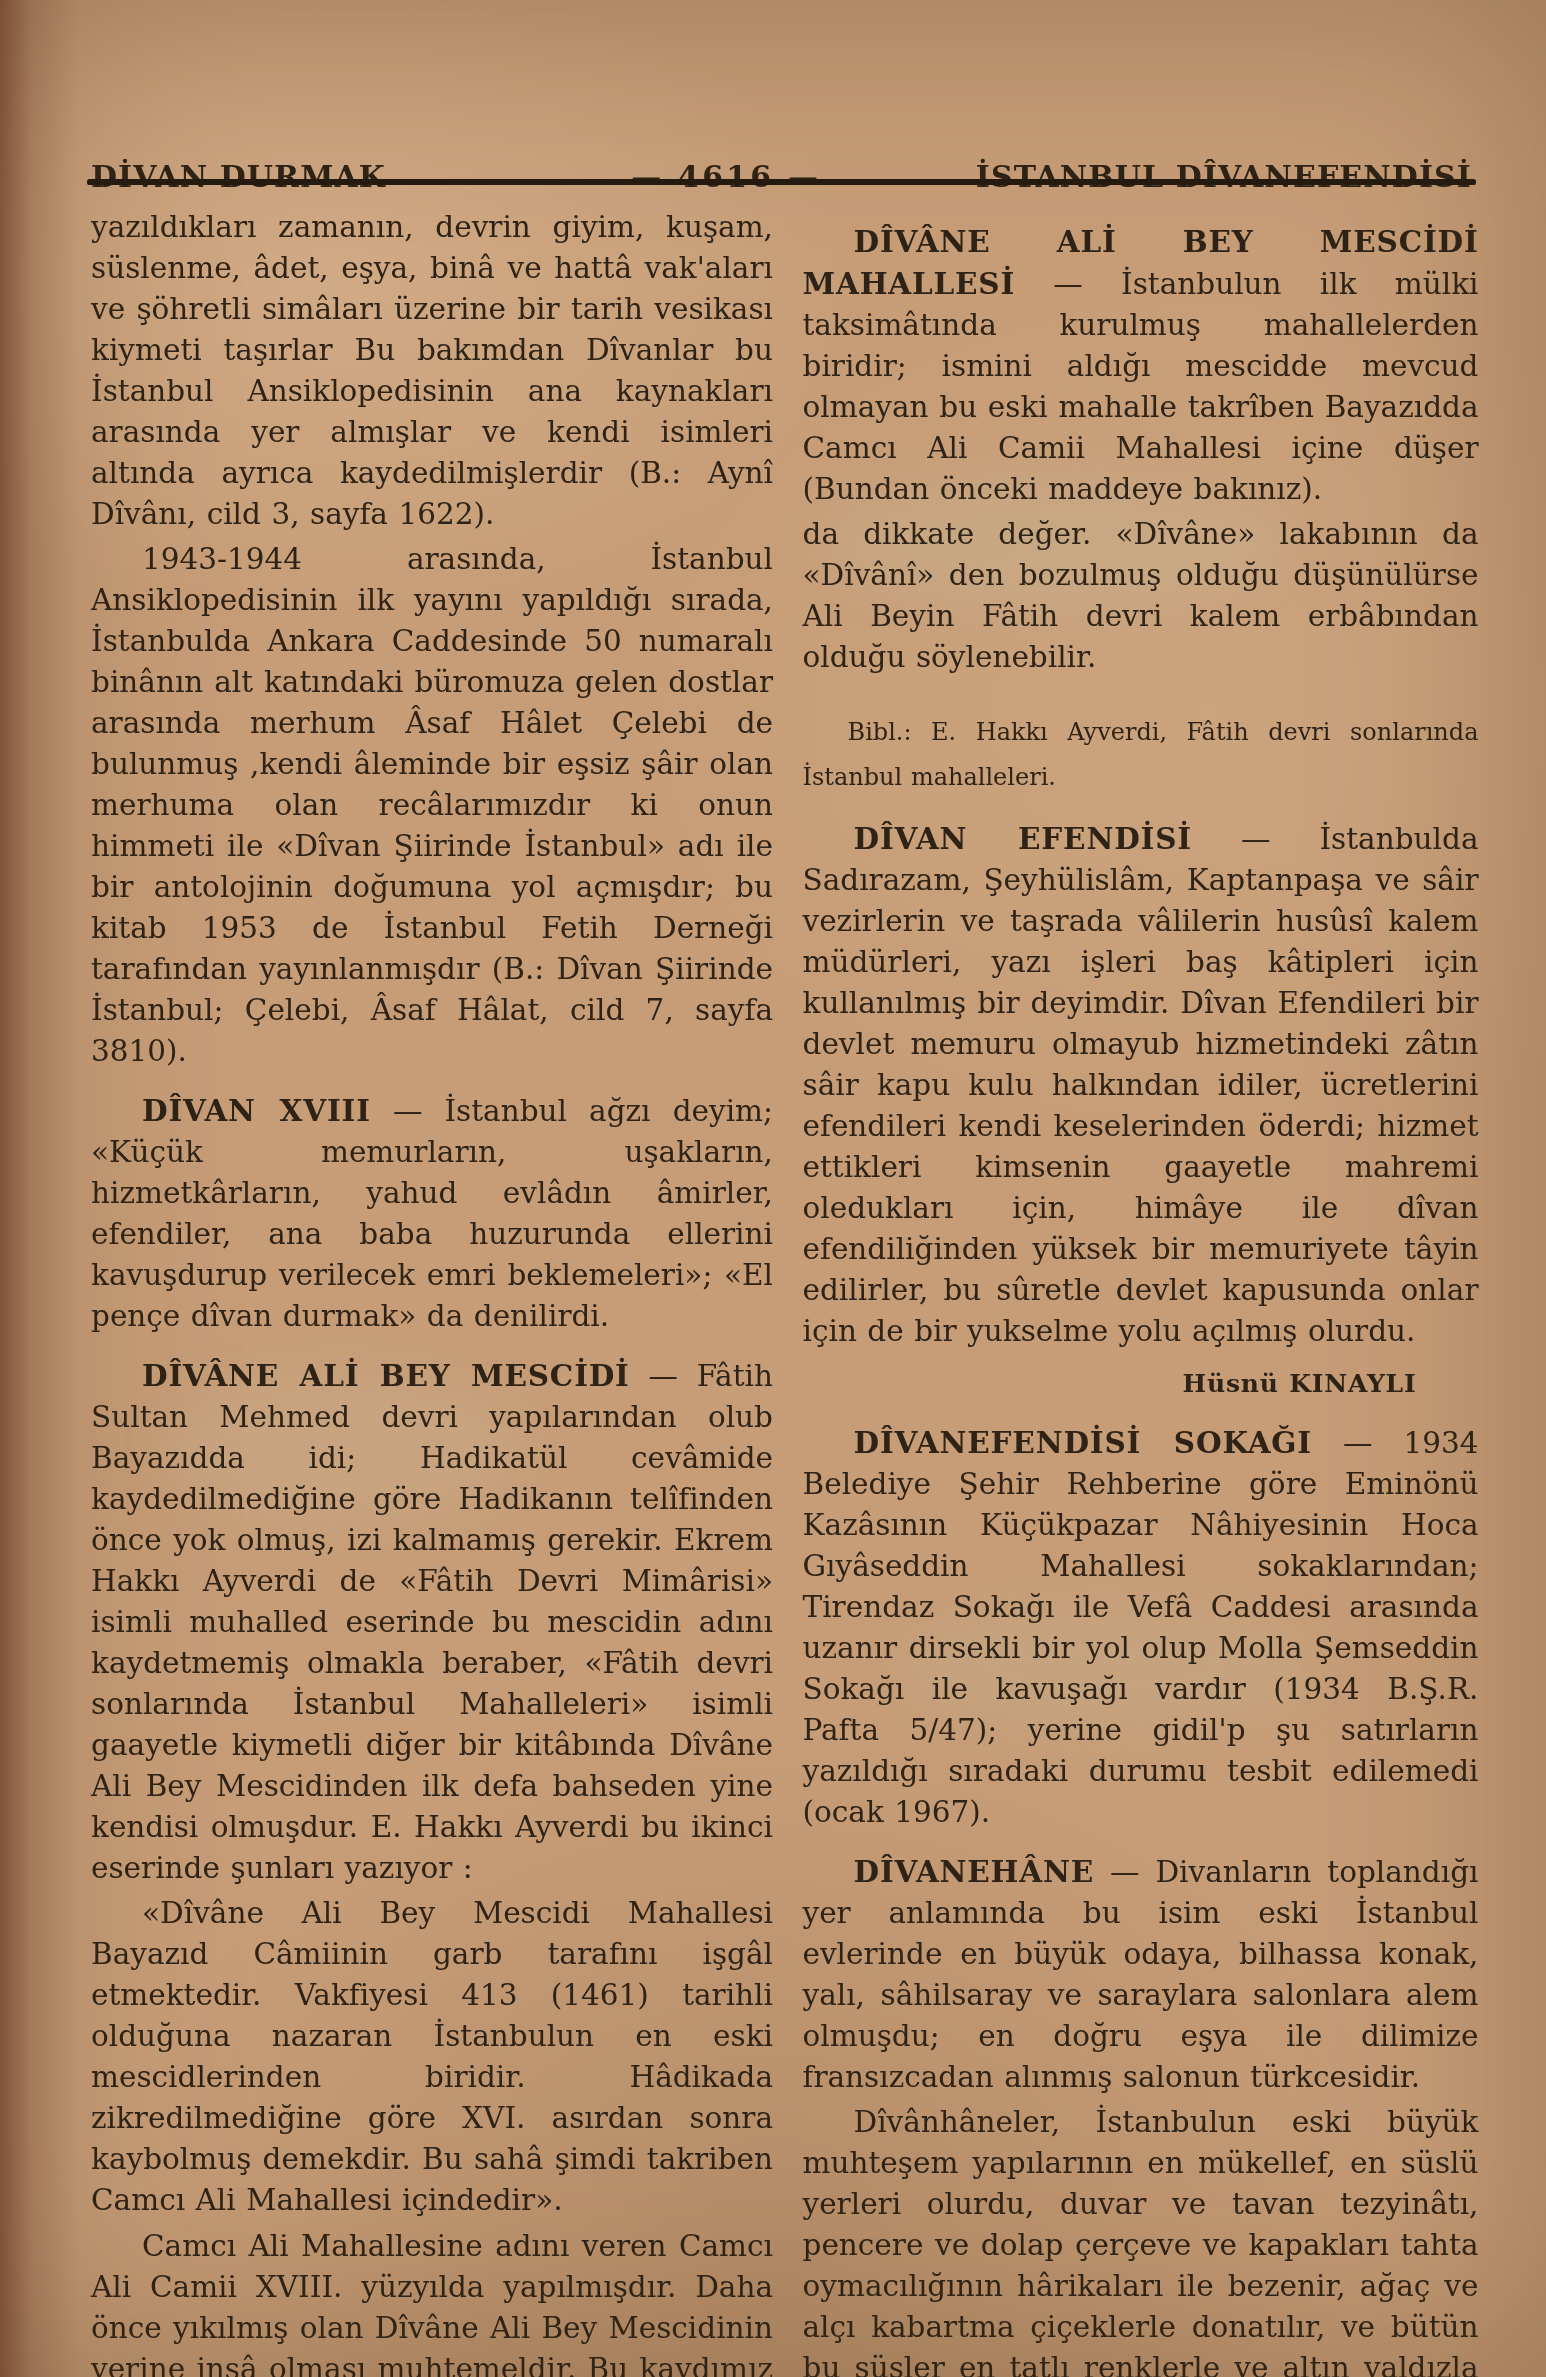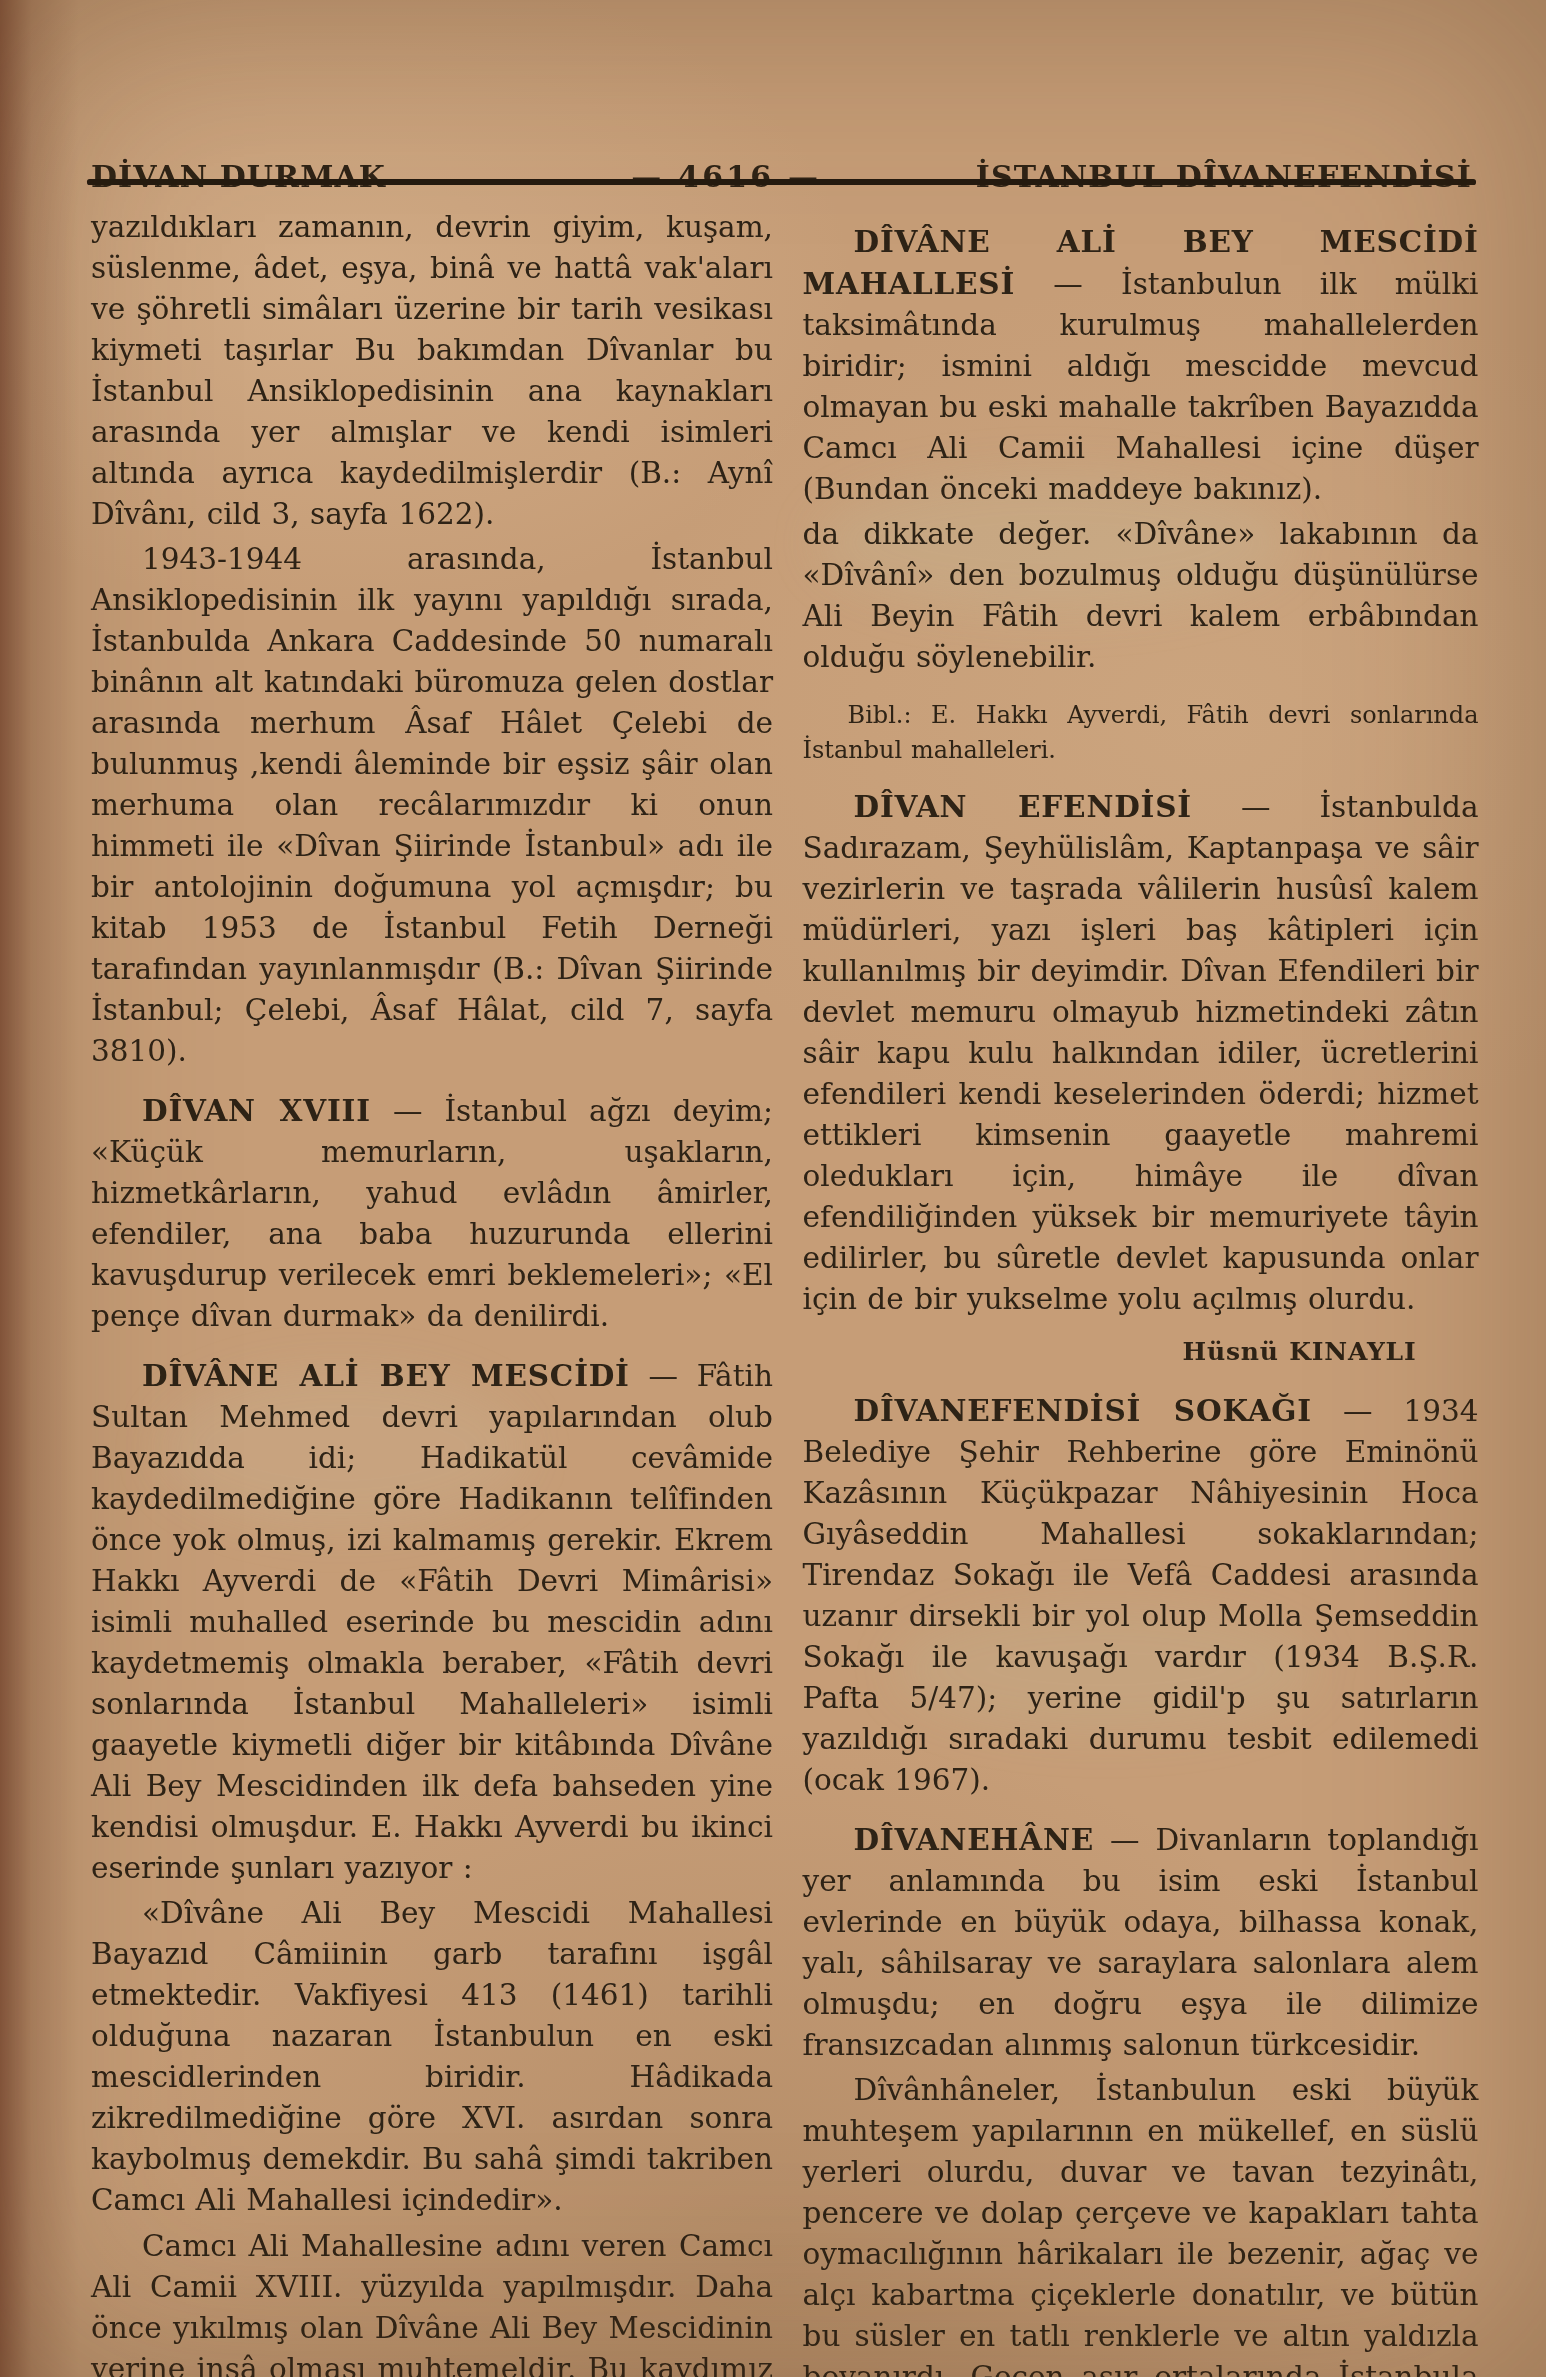--- a/index.html
+++ b/index.html
@@ -90,23 +90,23 @@
     word-spacing: 1.1px;
   }
   .col-right { width: 676px; }
 
   p.para { margin: 0; }
   p.body       { text-indent: 51px; margin-top: 4.2px; }
   p.body-first { text-indent: 0;    margin-top: 4px; }
   p.entry      { text-indent: 51px; margin-top: 18px; }
   p.bibl {
     text-indent: 45px;
-    margin-top: 20px;
+    margin-top: 32px;
     font-size: 24px;
-    line-height: 35px;
+    line-height: 45px;
   }
   p.signature {
     margin-top: 10.5px;
     text-align: right;
     padding-right: 62px;
     font-weight: bold;
     font-size: 25px;
     letter-spacing: 1.1px;
   }
   p.stretch-last { text-align-last: justify; }

